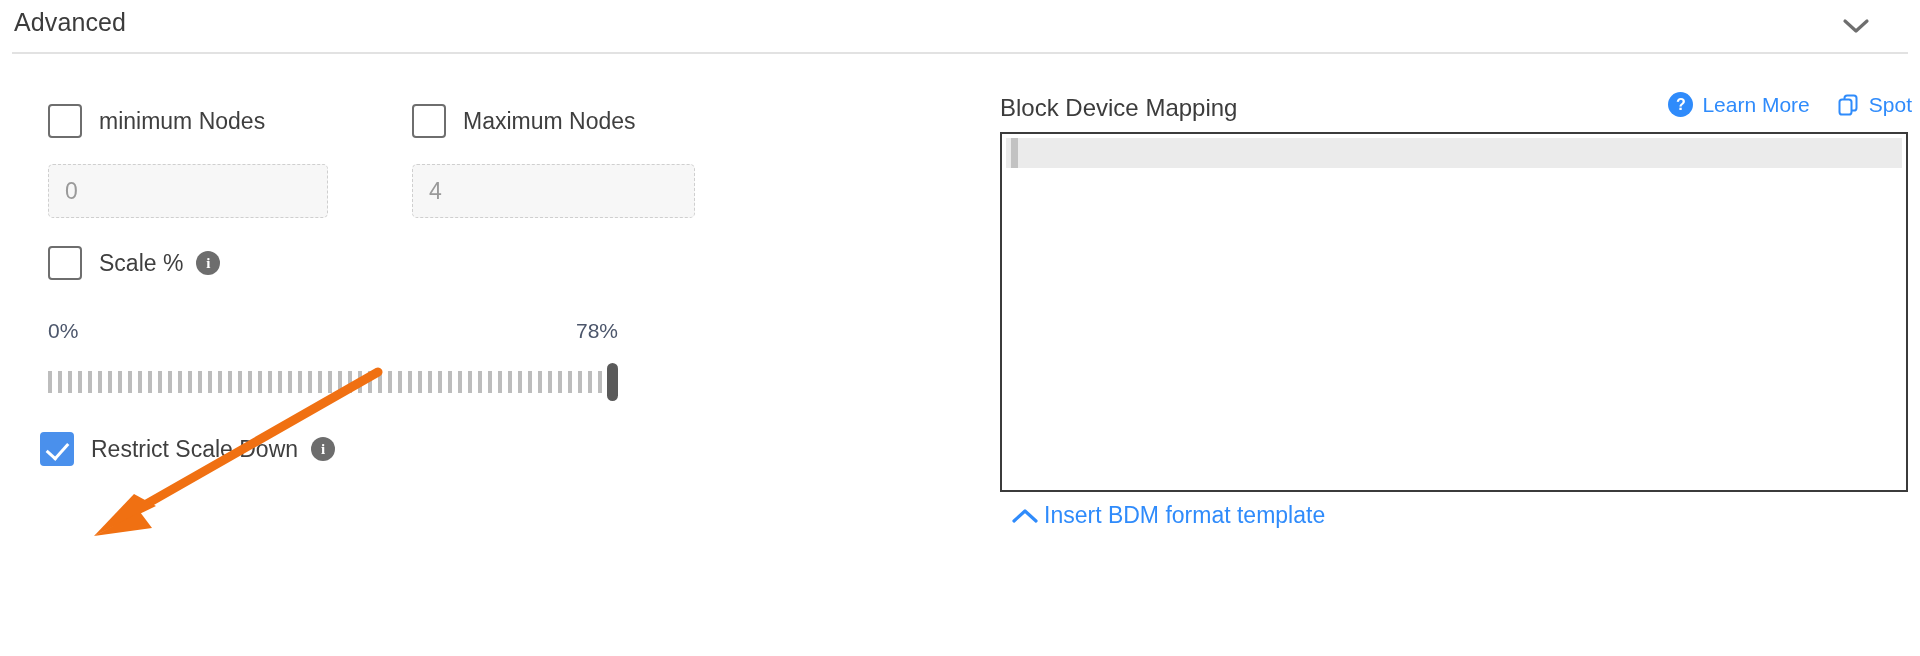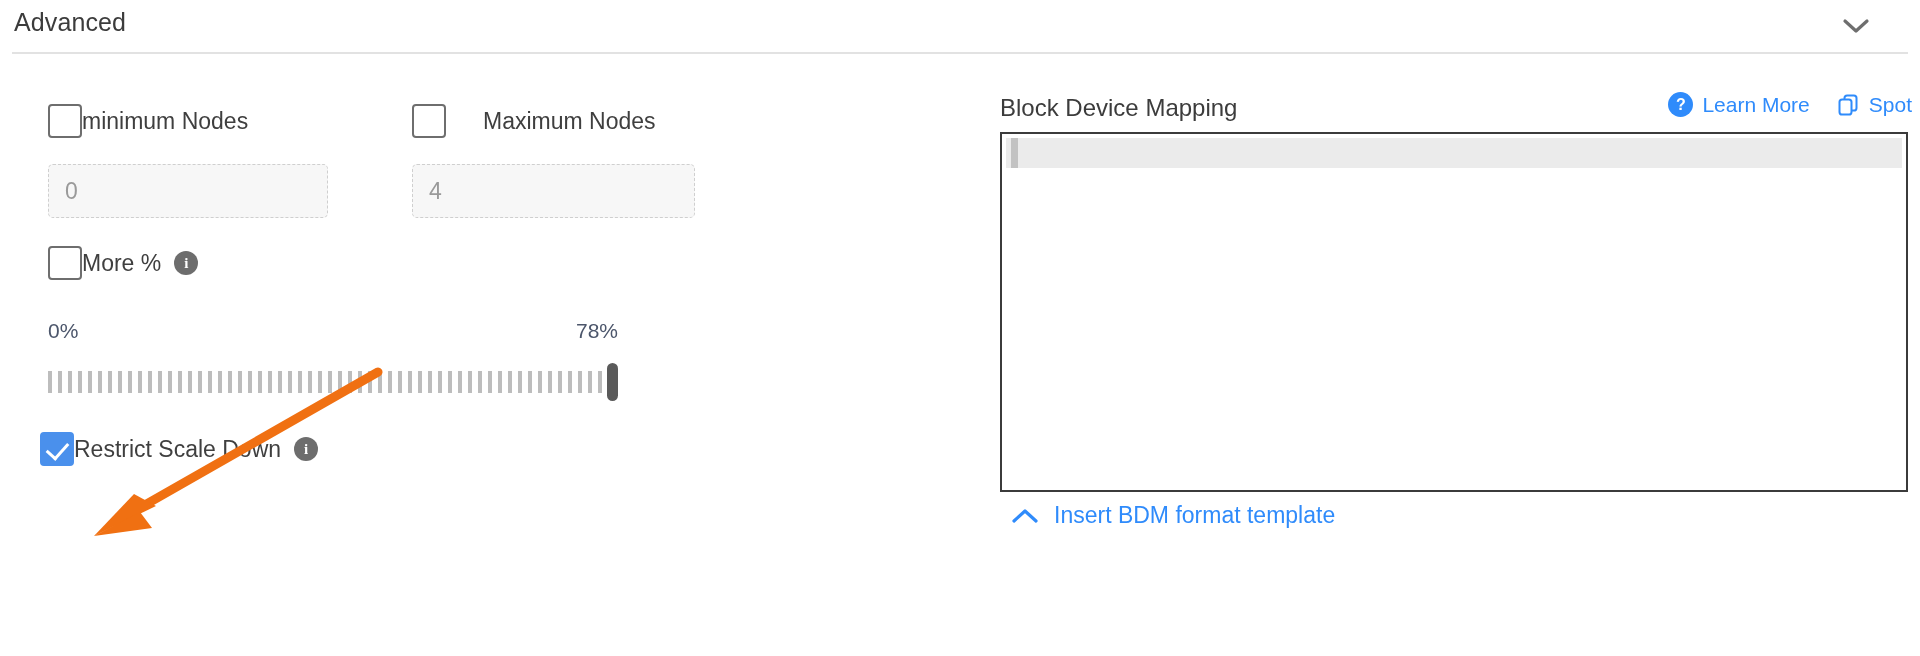--- a/index.html
+++ b/index.html
@@ -75,21 +75,21 @@
   .cb.checked::after {
     content: "";
     position: absolute;
     left: 9px; top: 4px;
     width: 10px; height: 18px;
     border: solid #ffffff;
     border-width: 0 3.4px 3.4px 0;
     transform: rotate(42deg);
   }
   .cb-label {
-    margin-left: 0;
+    margin-left: 17px;
     font-size: 23px;
     color: #3f3f3f;
     white-space: nowrap;
   }
 
   .info-icon {
     margin-left: 13px;
     width: 24px; height: 24px;
     border-radius: 50%;
     background: #6d6d6d;
@@ -222,21 +222,21 @@
     left: 5px; top: 0;
     width: 7px; height: 30px;
     background: #c2c2c2;
   }
 
   .bdm-footer {
     position: absolute;
     left: 10px; top: 448px;
     display: flex;
     align-items: center;
-    gap: 14px;
+    gap: 4px;
     color: #2f8bfb;
     font-size: 23px;
     cursor: pointer;
     white-space: nowrap;
   }
 
   
   .annotation-arrow {
     position: absolute;
     left: 60px; top: 350px;
@@ -261,29 +261,29 @@
   </div>
 
   <div class="left-col">
 
     <div class="checkbox-row" style="left:48px; top:50px;">
       <div class="cb"></div>
       <div class="cb-label">minimum Nodes</div>
     </div>
     <div class="num-input" style="left:48px; top:110px; width:280px;">0</div>
 
-    <div class="checkbox-row" style="left:412px; top:50px;gap:37px;">
+    <div class="checkbox-row" style="left:412px; top:50px;">
       <div class="cb"></div>
       <div class="cb-label">Maximum Nodes</div>
     </div>
     <div class="num-input" style="left:412px; top:110px; width:283px;">4</div>
 
     <div class="checkbox-row" style="left:48px; top:192px;">
       <div class="cb"></div>
-      <div class="cb-label">More %</div>
+      <div class="cb-label">Scale %</div>
       <div class="info-icon">i</div>
     </div>
 
     <div class="slider-wrap">
       <div class="slider-scale">
         <span class="scale-min">0%</span>
         <span class="scale-max">78%</span>
       </div>
       <div class="slider-track">
         <div class="slider-thumb"></div>

